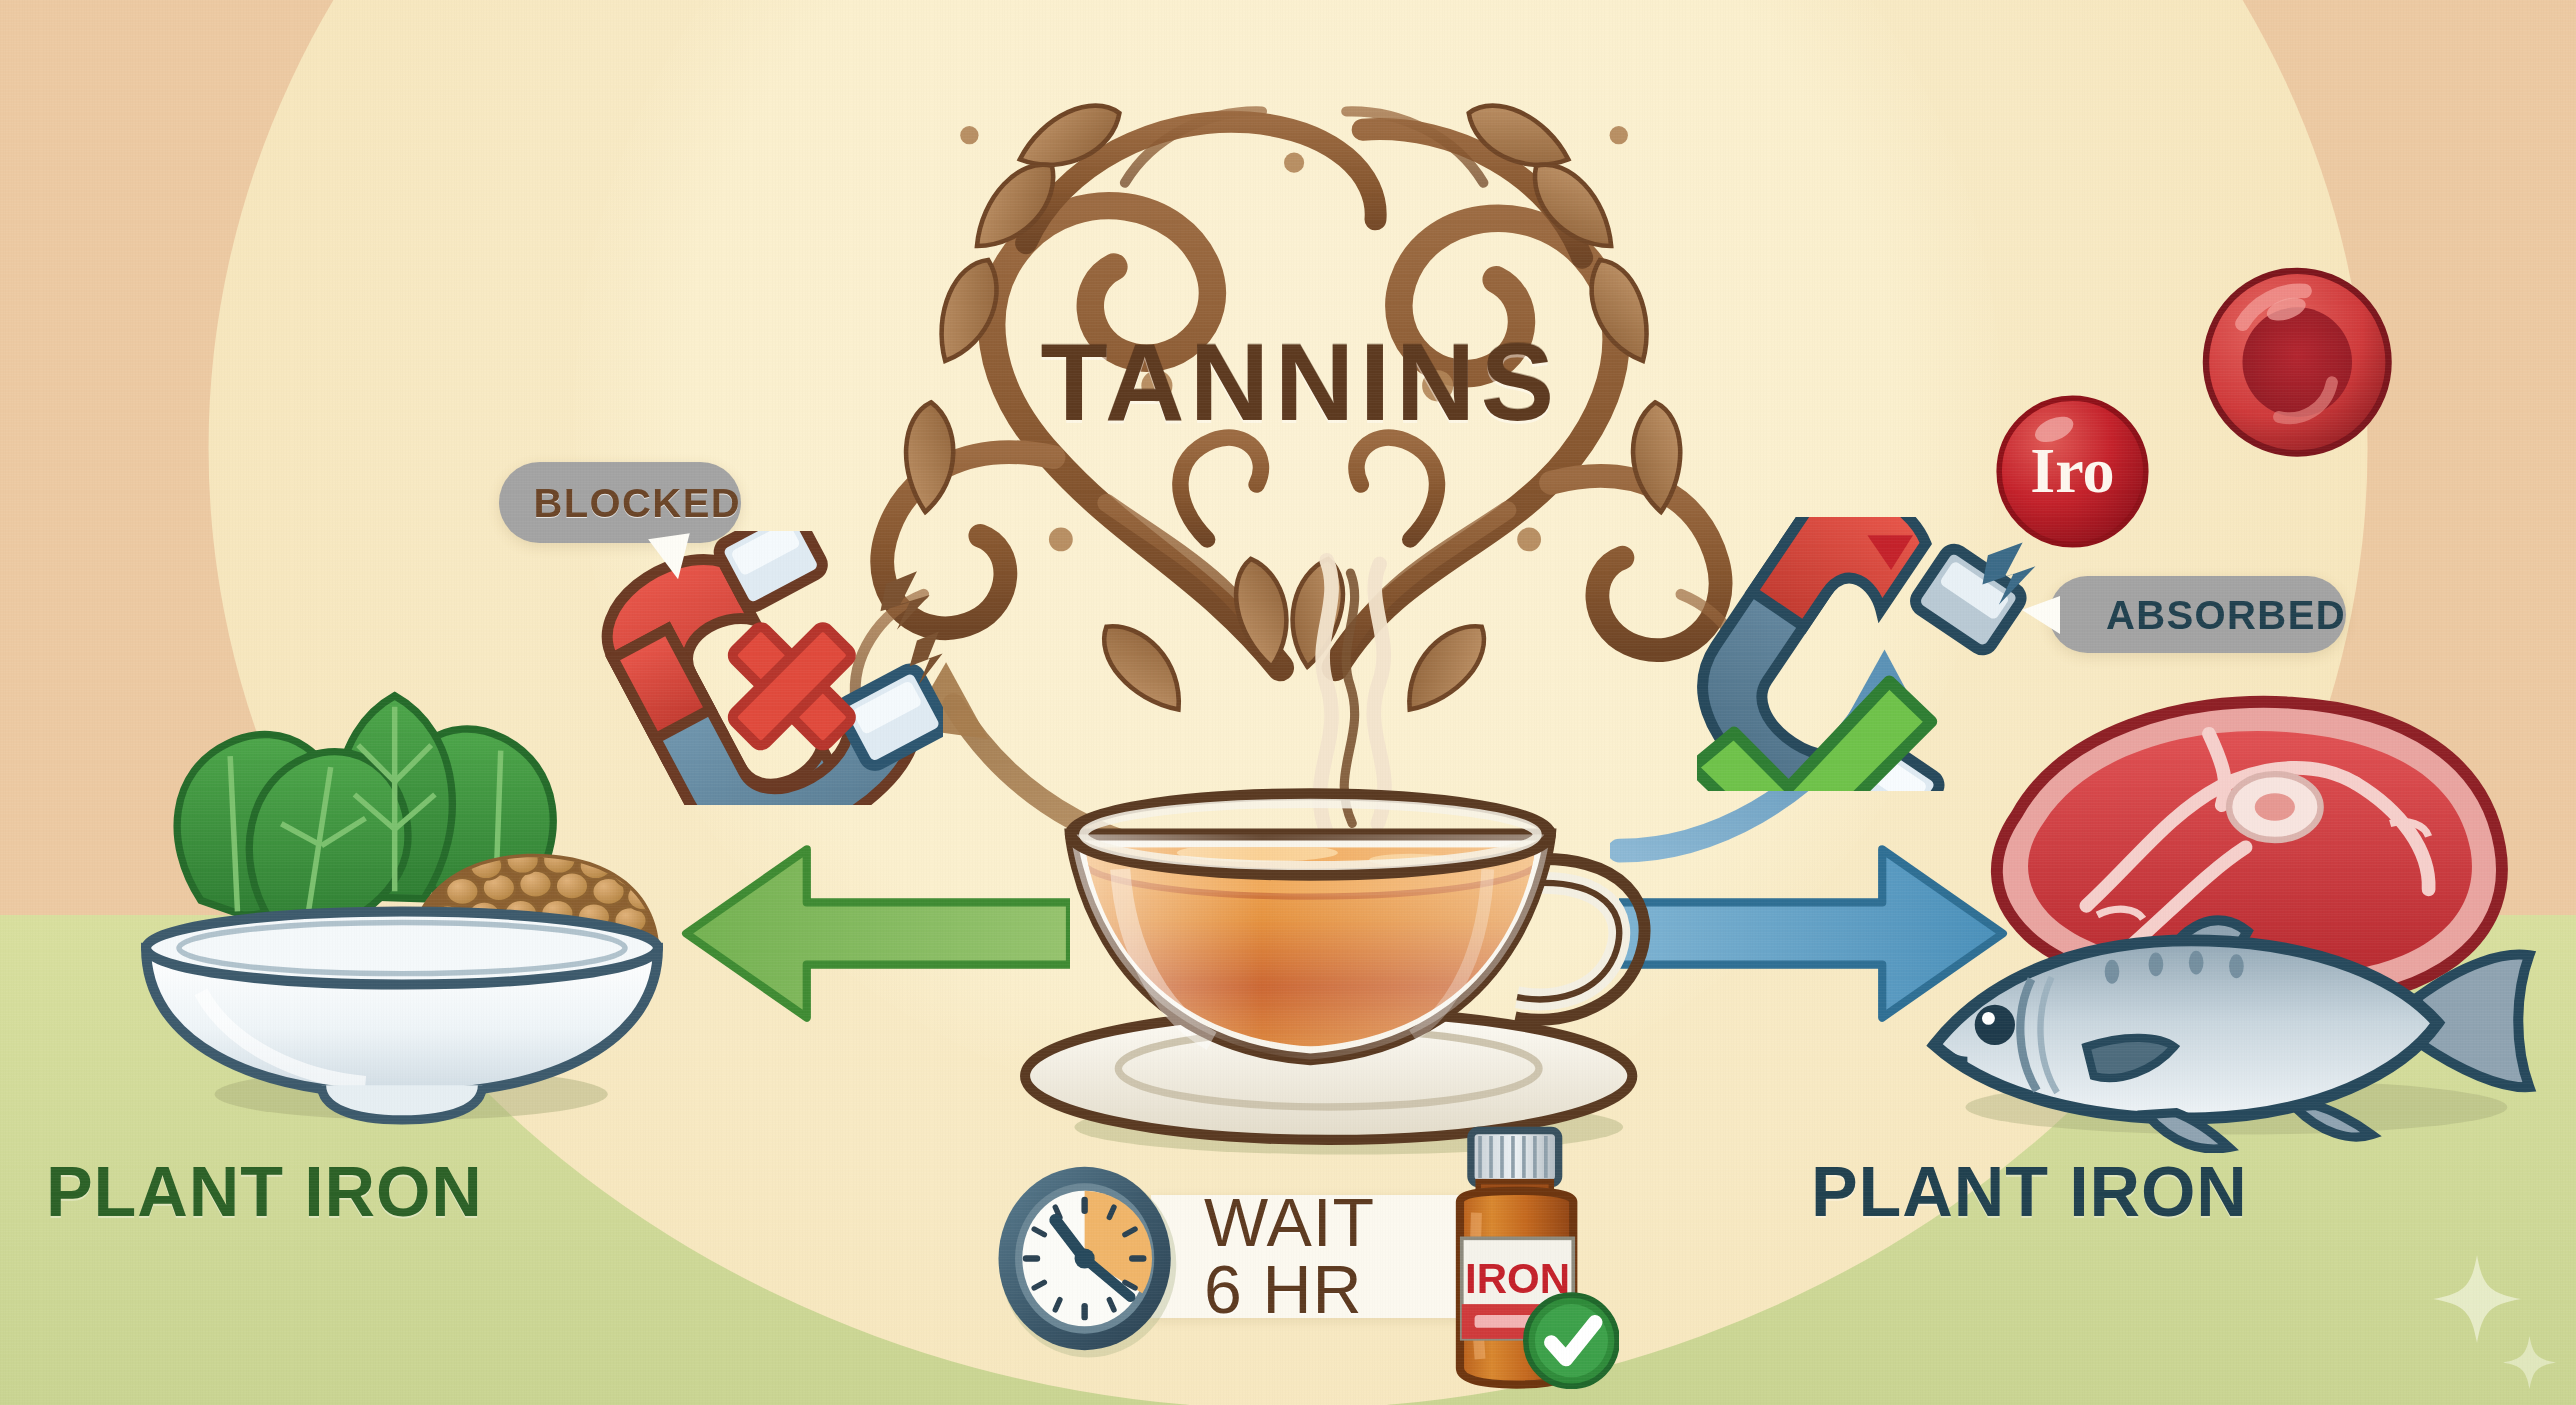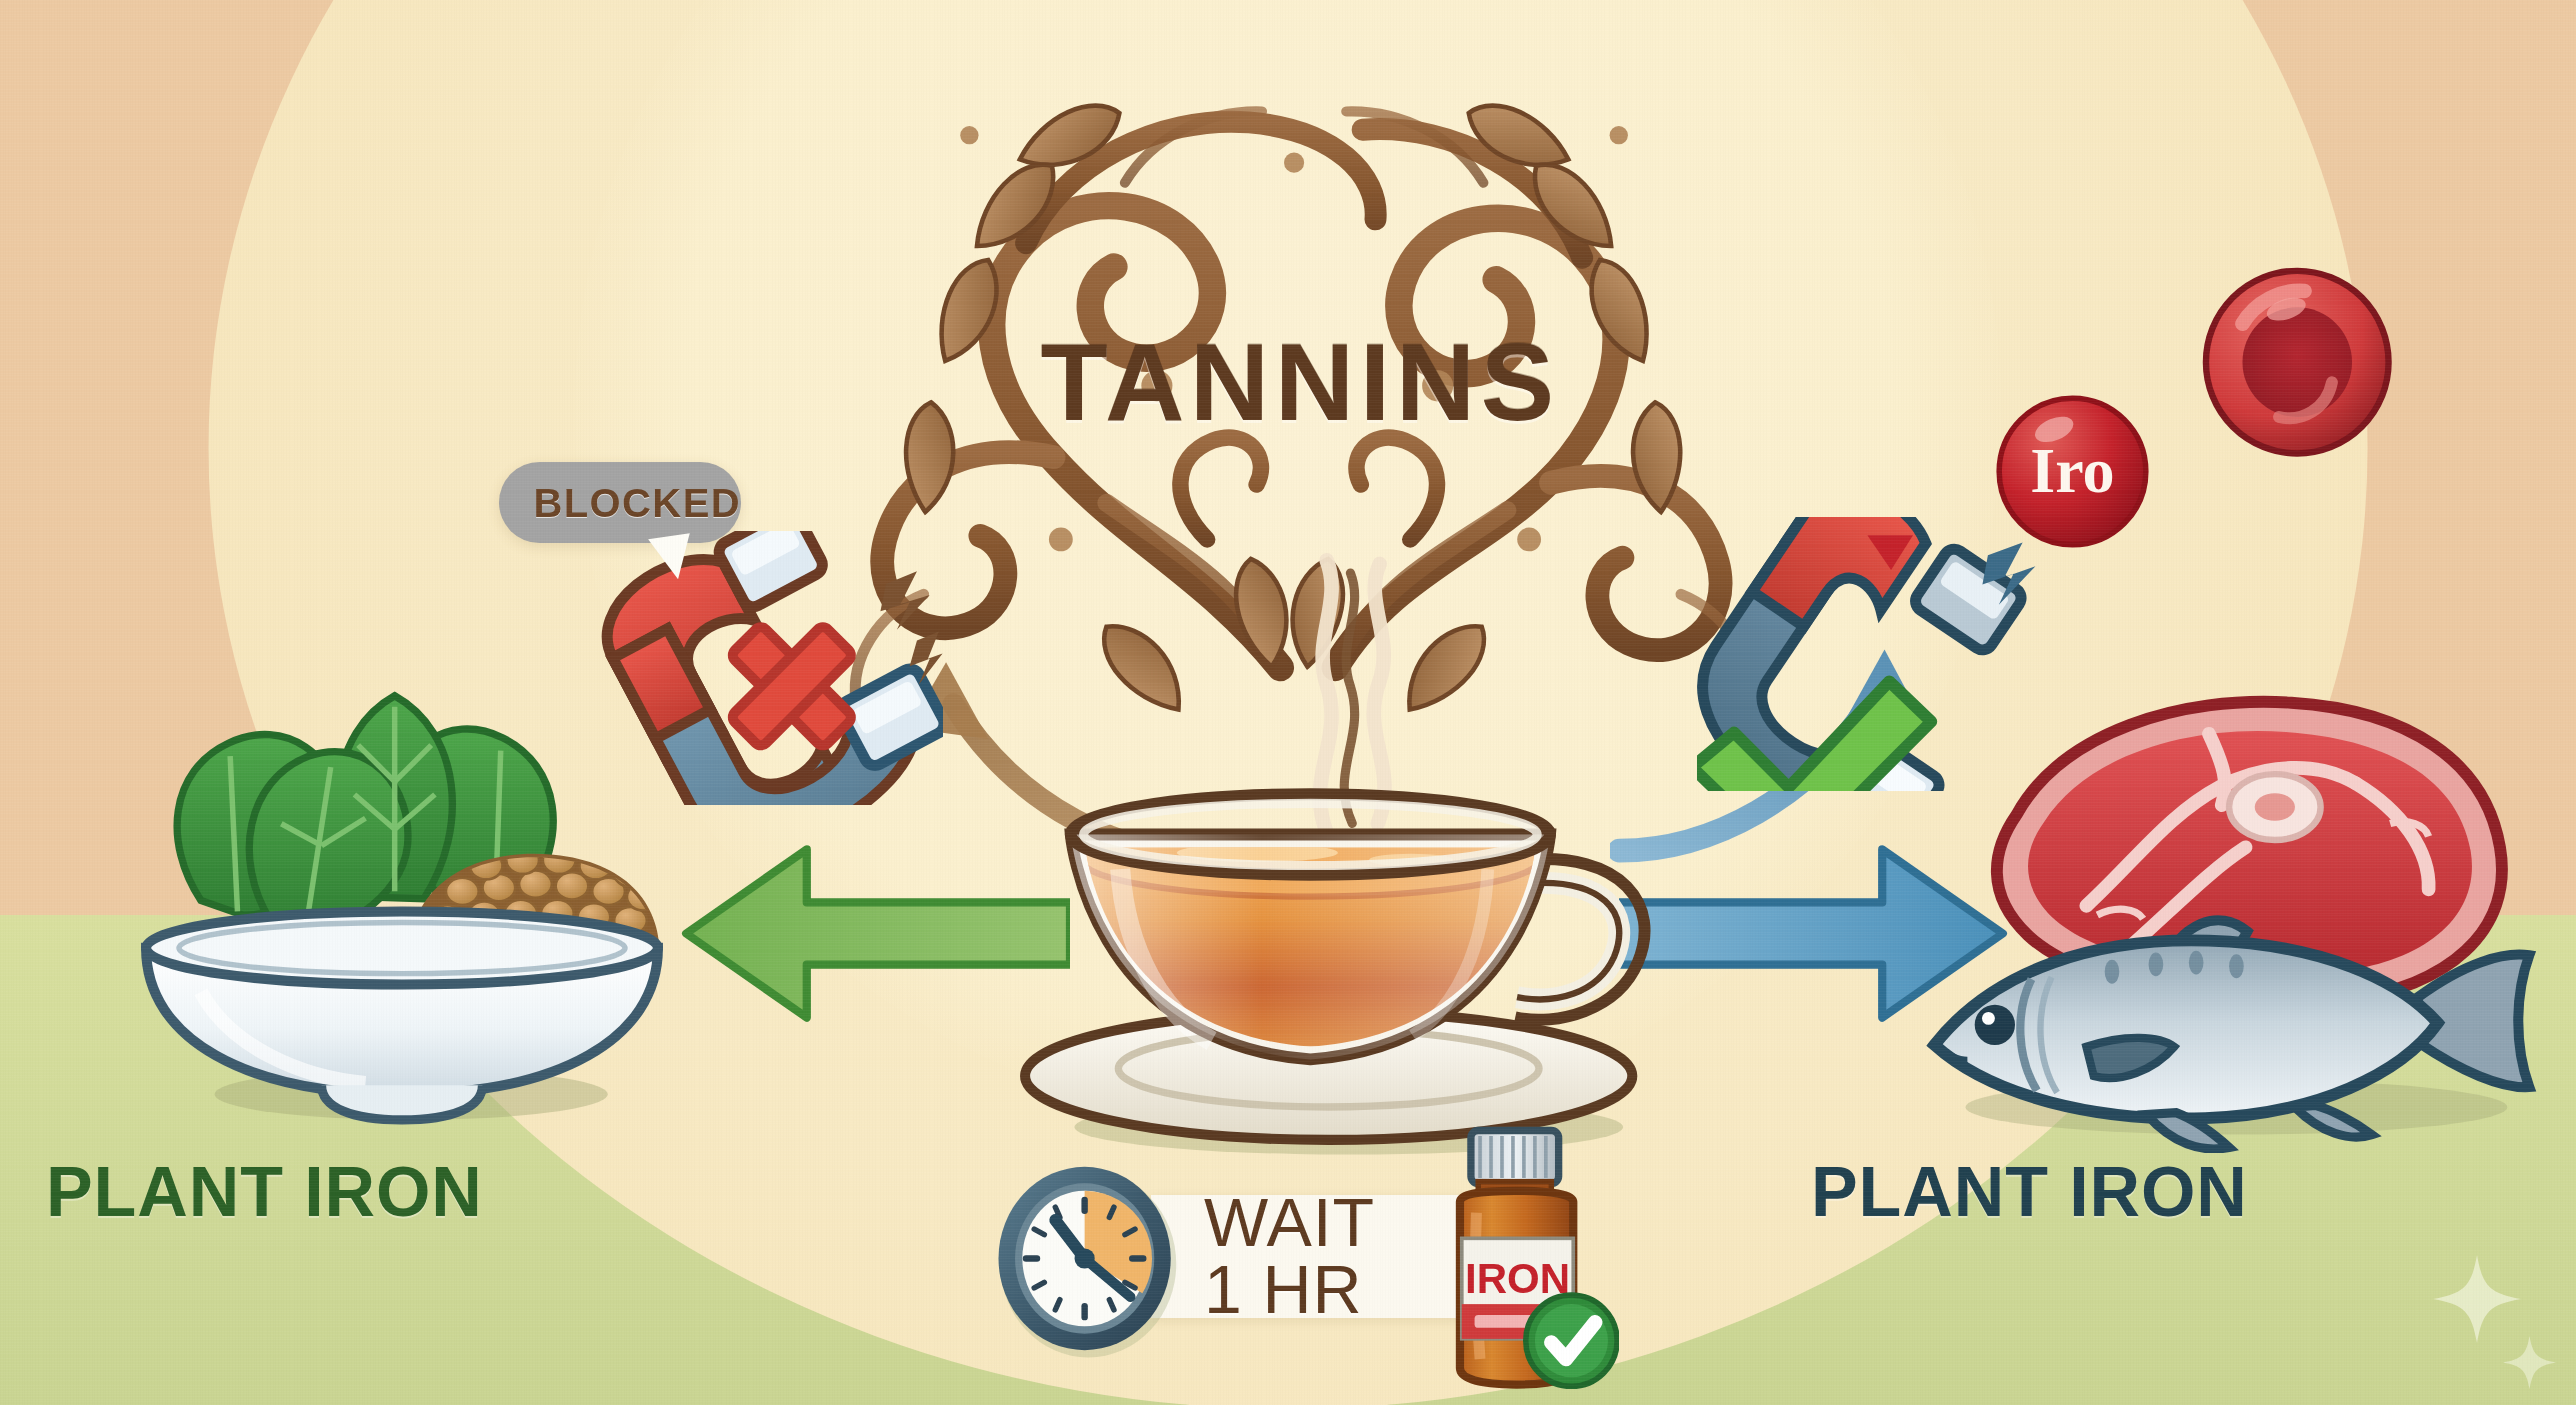--- a/index.html
+++ b/index.html
@@ -584,25 +584,29 @@
     <path d="M52 64 C66 40 94 26 120 28" fill="none" stroke="#f1938e" stroke-width="16" stroke-linecap="round" opacity=".85"></path>
     <ellipse cx="100" cy="48" rx="22" ry="11" fill="#f3a5a0" opacity=".7" transform="rotate(-18 100 48)"></ellipse>
     <path d="M150 128 C144 158 116 172 92 166" fill="none" stroke="#e2807c" stroke-width="13" stroke-linecap="round" opacity=".7"></path>
   </svg>
 
   <div class="bubble" id="bubble-blocked">
     <span class="bubble-txt">BLOCKED</span>
     <span class="bubble-tail"></span>
   </div>
 
+  <div class="bubble" id="bubble-absorbed">
+    <span class="bubble-txt">ABSORBED</span>
+    <span class="bubble-tail"></span>
+  </div>
 
   <div id="wait-card"></div>
   <div id="wait-text">
     <div>WAIT</div>
-    <div>1 HR</div>
+    <div>6 HR</div>
   </div>
 
   <svg id="clock" viewBox="0 0 215 228">
     <defs>
       <linearGradient id="clkRim" x1="0" y1="0" x2="1" y2="1">
         <stop offset="0%" stop-color="#5a7c8f"></stop>
         <stop offset="50%" stop-color="#3d5a6c"></stop>
         <stop offset="100%" stop-color="#2b4252"></stop>
       </linearGradient>
     </defs>

